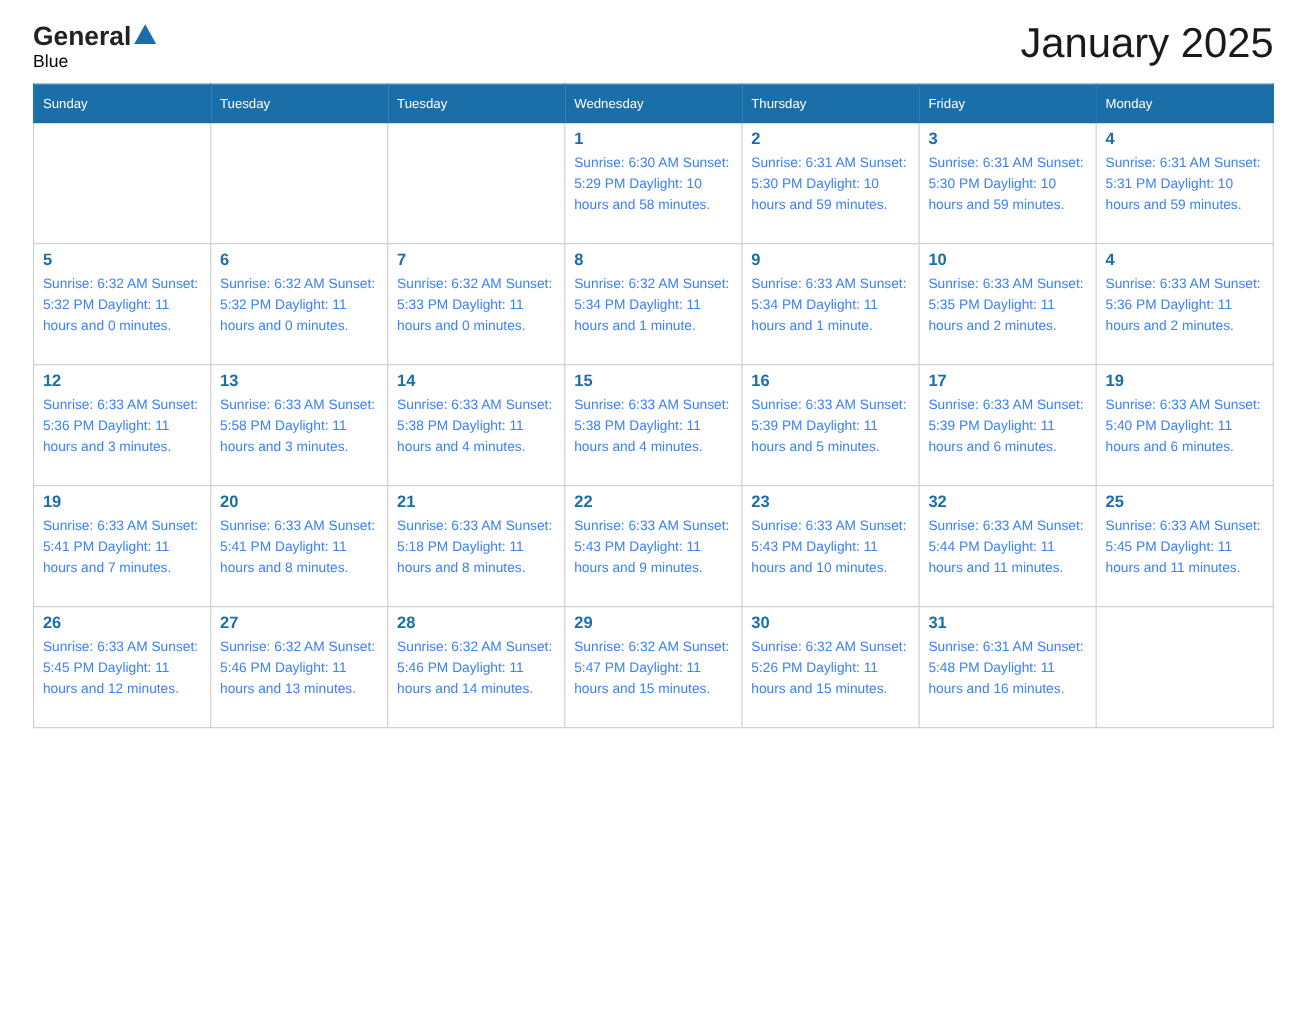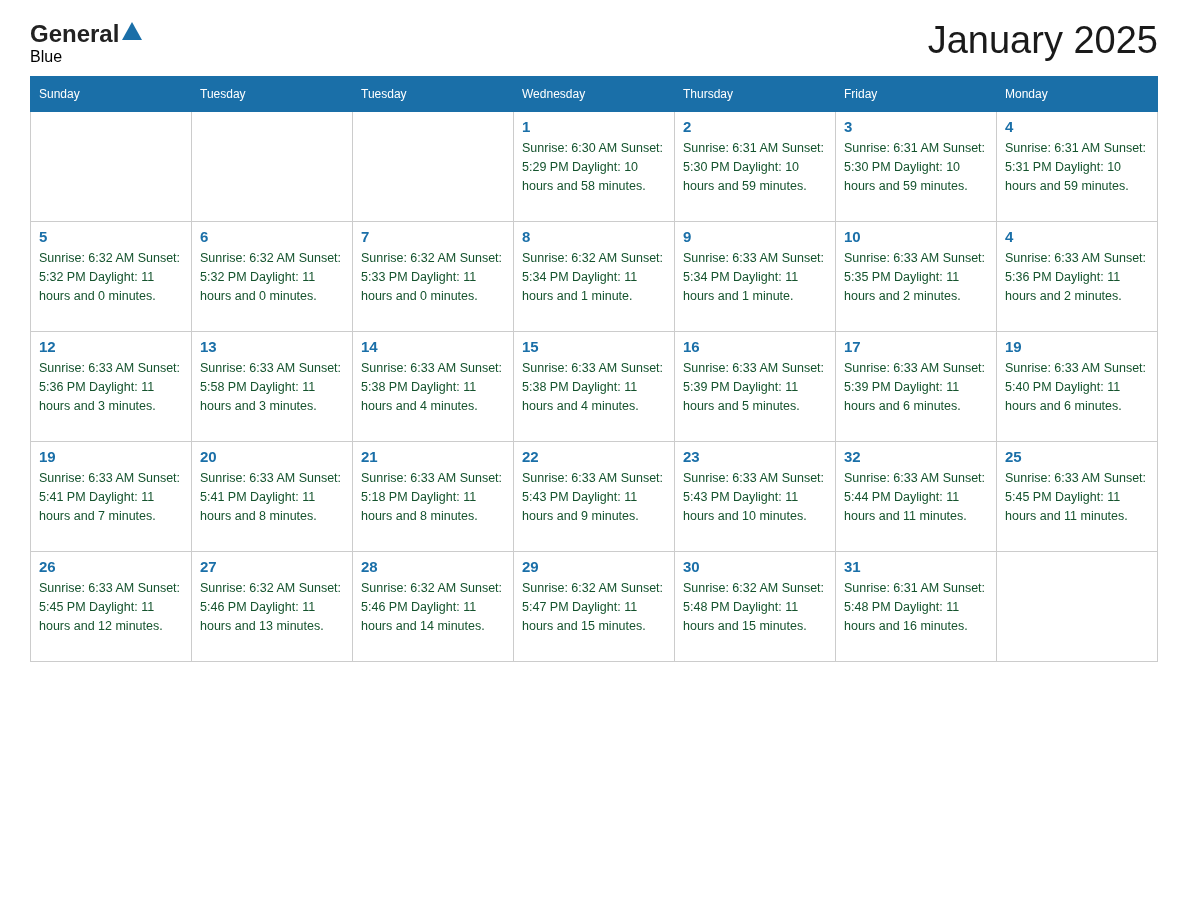--- a/index.html
+++ b/index.html
@@ -57,21 +57,21 @@
     .day-number {
       font-size: 15px;
       font-weight: bold;
       color: #1a6fa8;
       display: block;
       margin-bottom: 4px;
     }
     .day-info {
       font-size: 12.5px;
       line-height: 1.5;
-      color: #14532d;
+      color: #3b82f6;
     }
     .empty-cell {
       background: #f9f9f9;
     }
     .logo-wrapper {
       display: flex;
       flex-direction: column;
       align-items: flex-start;
     }
     .logo-top {
@@ -337,21 +337,21 @@
         <td>
           <span class="day-number">29</span>
           <div class="day-info">Sunrise: 6:32 AM
 Sunset: 5:47 PM
 Daylight: 11 hours
 and 15 minutes.</div>
         </td>
         <td>
           <span class="day-number">30</span>
           <div class="day-info">Sunrise: 6:32 AM
-Sunset: 5:48 PM
+Sunset: 5:26 PM
 Daylight: 11 hours
 and 15 minutes.</div>
         </td>
         <td>
           <span class="day-number">31</span>
           <div class="day-info">Sunrise: 6:31 AM
 Sunset: 5:48 PM
 Daylight: 11 hours
 and 16 minutes.</div>
         </td>

